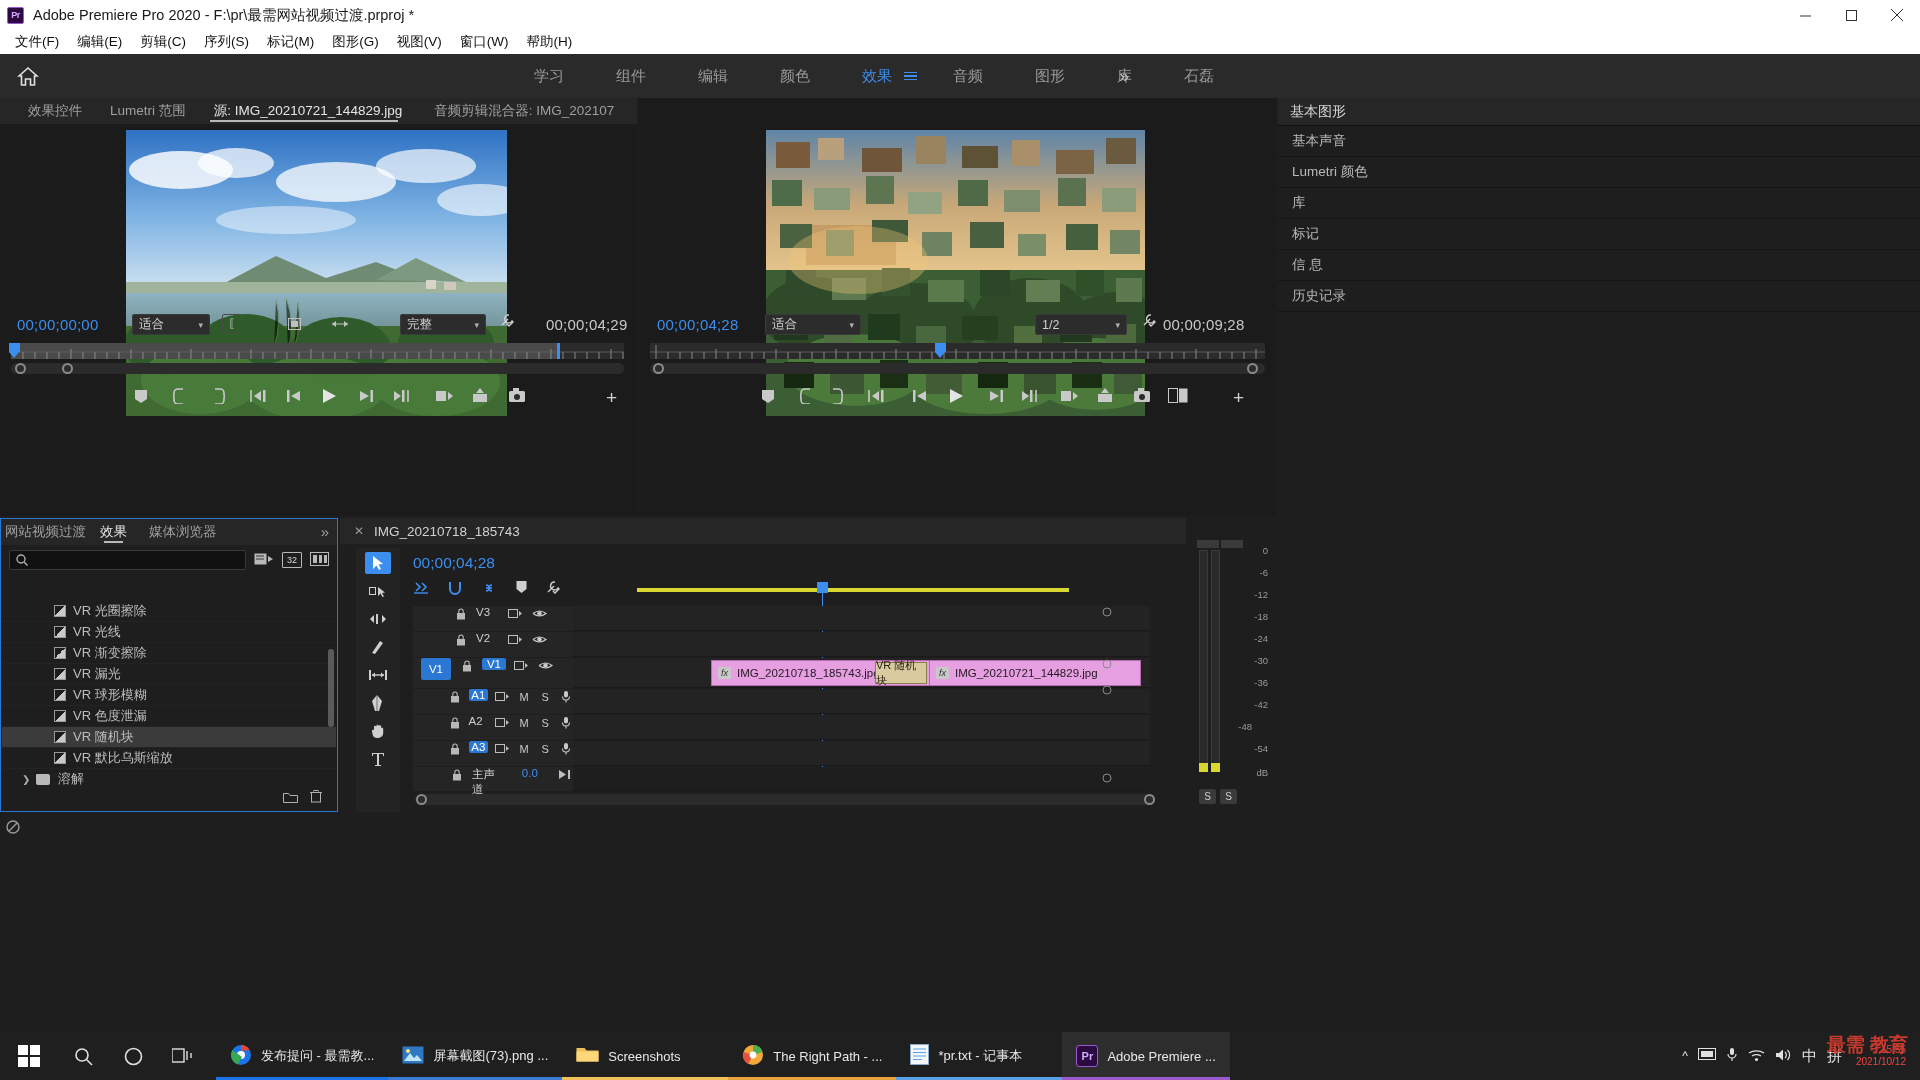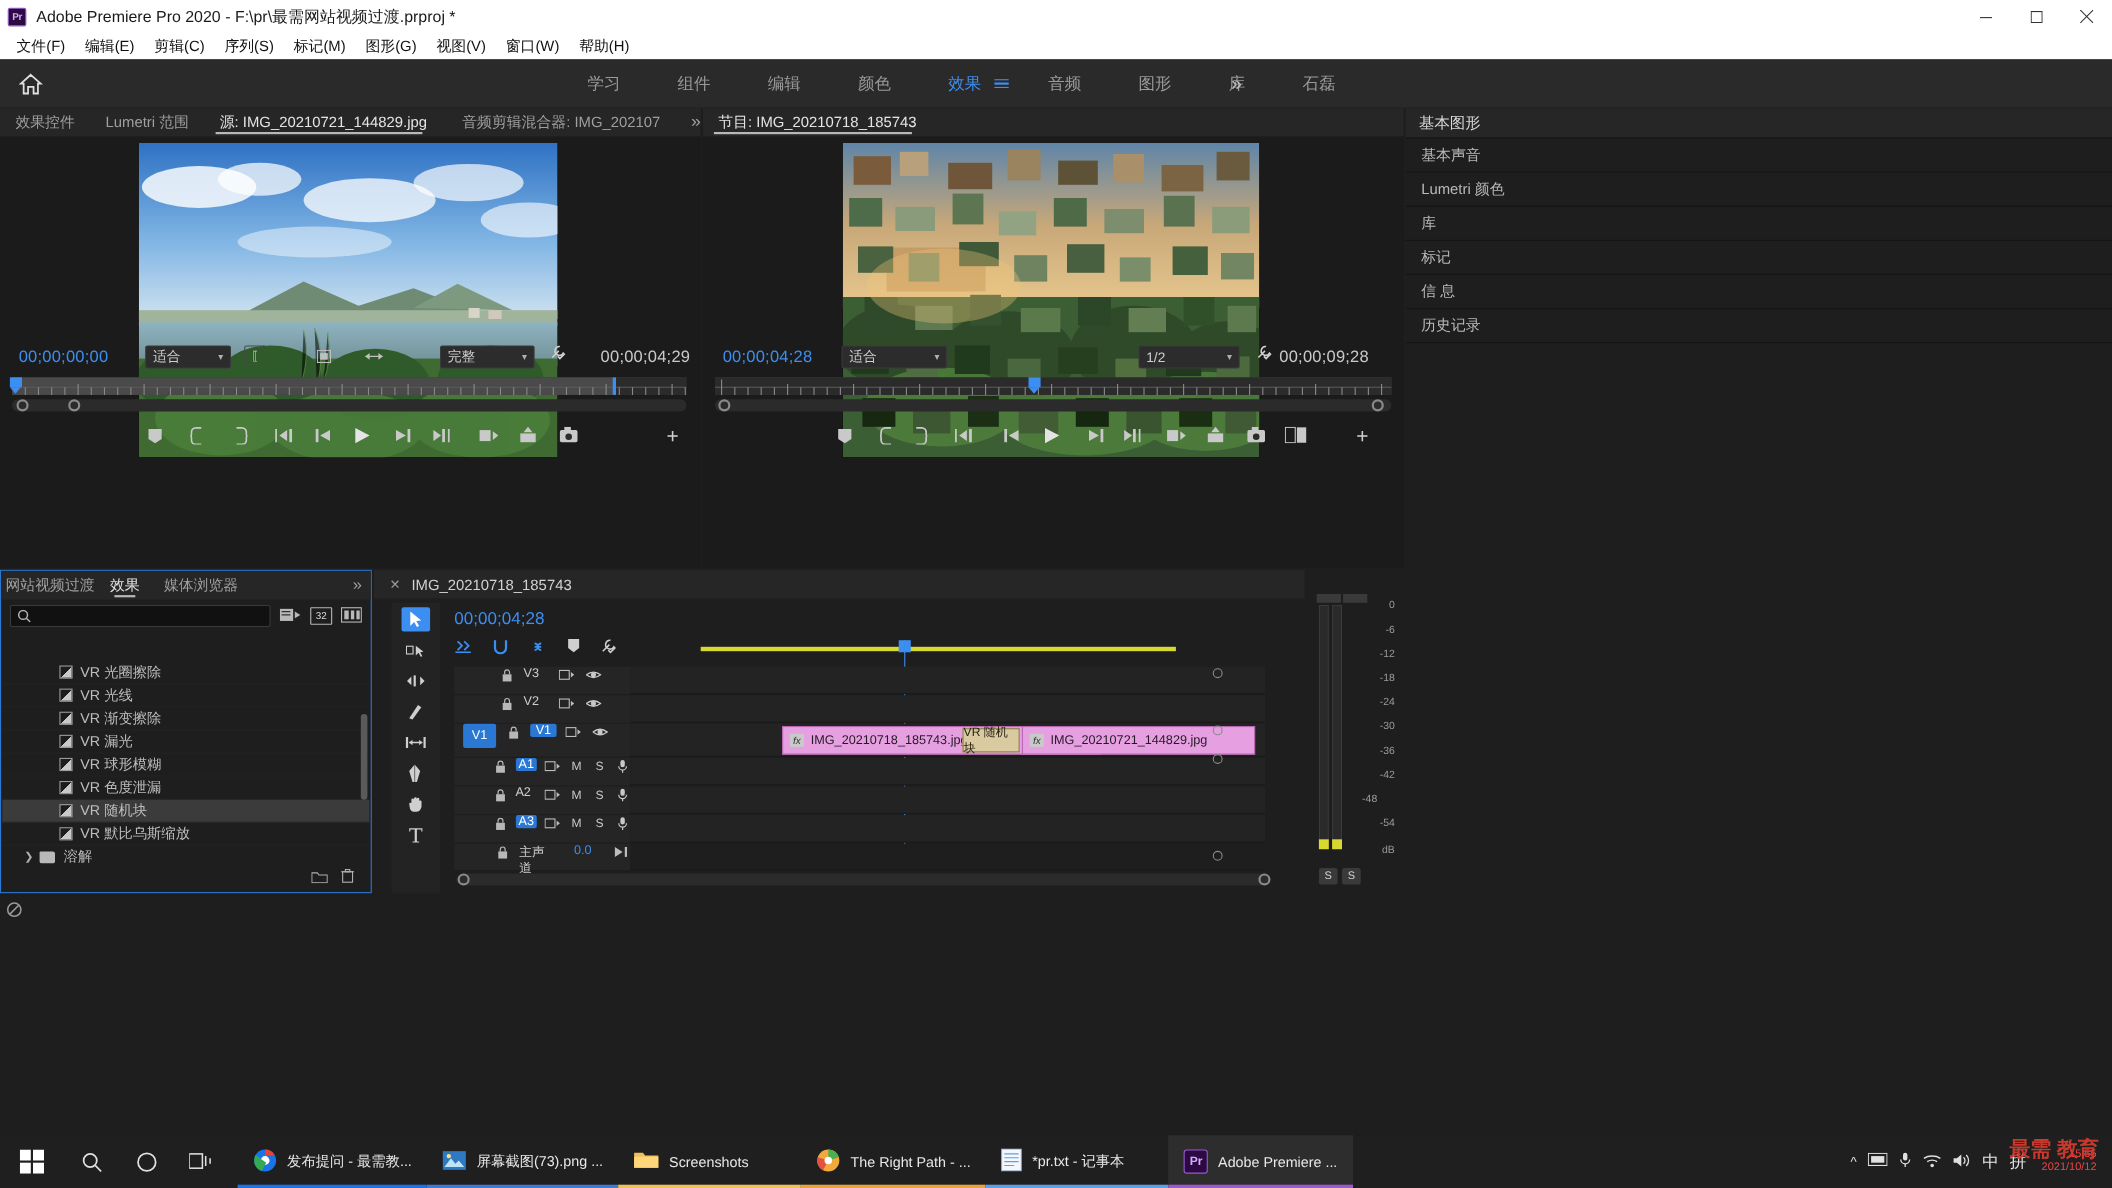--- a/index.html
+++ b/index.html
@@ -28,21 +28,21 @@
   .home-btn { width:56px; height:44px; display:flex; align-items:center; justify-content:center; }
   .ws-tabs { display:flex; align-items:center; margin-left:452px; }
   .ws-tab { color:#9a9a9a; font-size:15px; padding:0 26px; position:relative; white-space:nowrap; }
   .ws-tab.active { color:#3c8ef0; }
   .ws-burger { display:inline-flex; flex-direction:column; gap:2px; margin-left:-14px; margin-right:10px; }
   .ws-burger i { display:block; width:13px; height:1.5px; background:#3c8ef0; }
   .ws-overflow { position:absolute; left:1100px; top:0; height:44px; display:flex; align-items:center; color:#bdbdbd; font-size:18px; padding:0 14px; }
 
   
   .panel { position:absolute; background:#1e1e1e; }
-  .panel-tabbar { height:26px; background:#262626; display:flex; align-items:flex-start; gap:0; }
+  .panel-tabbar { height:26px; background:#262626; display:flex; align-items:flex-start; padding-left:14px; gap:0; }
   .ptab { font-size:13.5px; color:#9f9f9f; padding:0 14px; height:26px; line-height:26px; white-space:nowrap; position:relative; }
   .ptab.active { color:#e4e4e4; }
   .ptab.active::after { content:""; position:absolute; left:10px; right:10px; bottom:2px; height:2px; background:#b8b8b8; }
 
   
   #source-monitor { left:0; top:98px; width:637px; height:418px; background:#1b1b1b; }
   #program-monitor { left:639px; top:98px; width:637px; height:418px; background:#1b1b1b; }
   .mon-video { position:absolute; background:#0b0b0b; }
   .mon-controls { position:absolute; left:0; right:0; bottom:0; }
   .tc { color:#3c8ef0; font-size:15px; font-family:"Liberation Sans",sans-serif; letter-spacing:0.2px; }
@@ -414,24 +414,20 @@
             <rect x="1" y="3" width="16" height="11" rx="1.5" fill="#c9c9c9"></rect>
             <rect x="5" y="0" width="6" height="3" fill="#c9c9c9"></rect>
             <circle cx="9" cy="9" r="3" fill="#2b2b2b"></circle>
           </svg>
         </div>
       <div class="icon-btn" style="position:absolute;left:606px;top:-29px;font-size:19px;color:#d0d0d0;">+</div>
     </div>
   </div>
 
   <div class="panel" id="program-monitor">
-    <div class="panel-tabbar">
-      <div class="ptab active" style="padding-right:6px;">节目: IMG_20210718_185743</div>
-      <span class="mini-burger" style="margin:0 10px 0 2px;"><i></i><i></i><i></i></span>
-    </div>
 
     <div class="mon-video" style="left:127px; top:32px; width:379px; height:286px; overflow:hidden;">
       <svg width="379" height="286" viewBox="0 0 379 286" preserveAspectRatio="none">
         <defs>
           <linearGradient id="sky2" x1="0" y1="0" x2="0" y2="1">
             <stop offset="0%" stop-color="#5f85a8"></stop>
               <stop offset="50%" stop-color="#c8a878"></stop>
               <stop offset="100%" stop-color="#e8c88e"></stop>
           </linearGradient>
           <clipPath id="fr">

